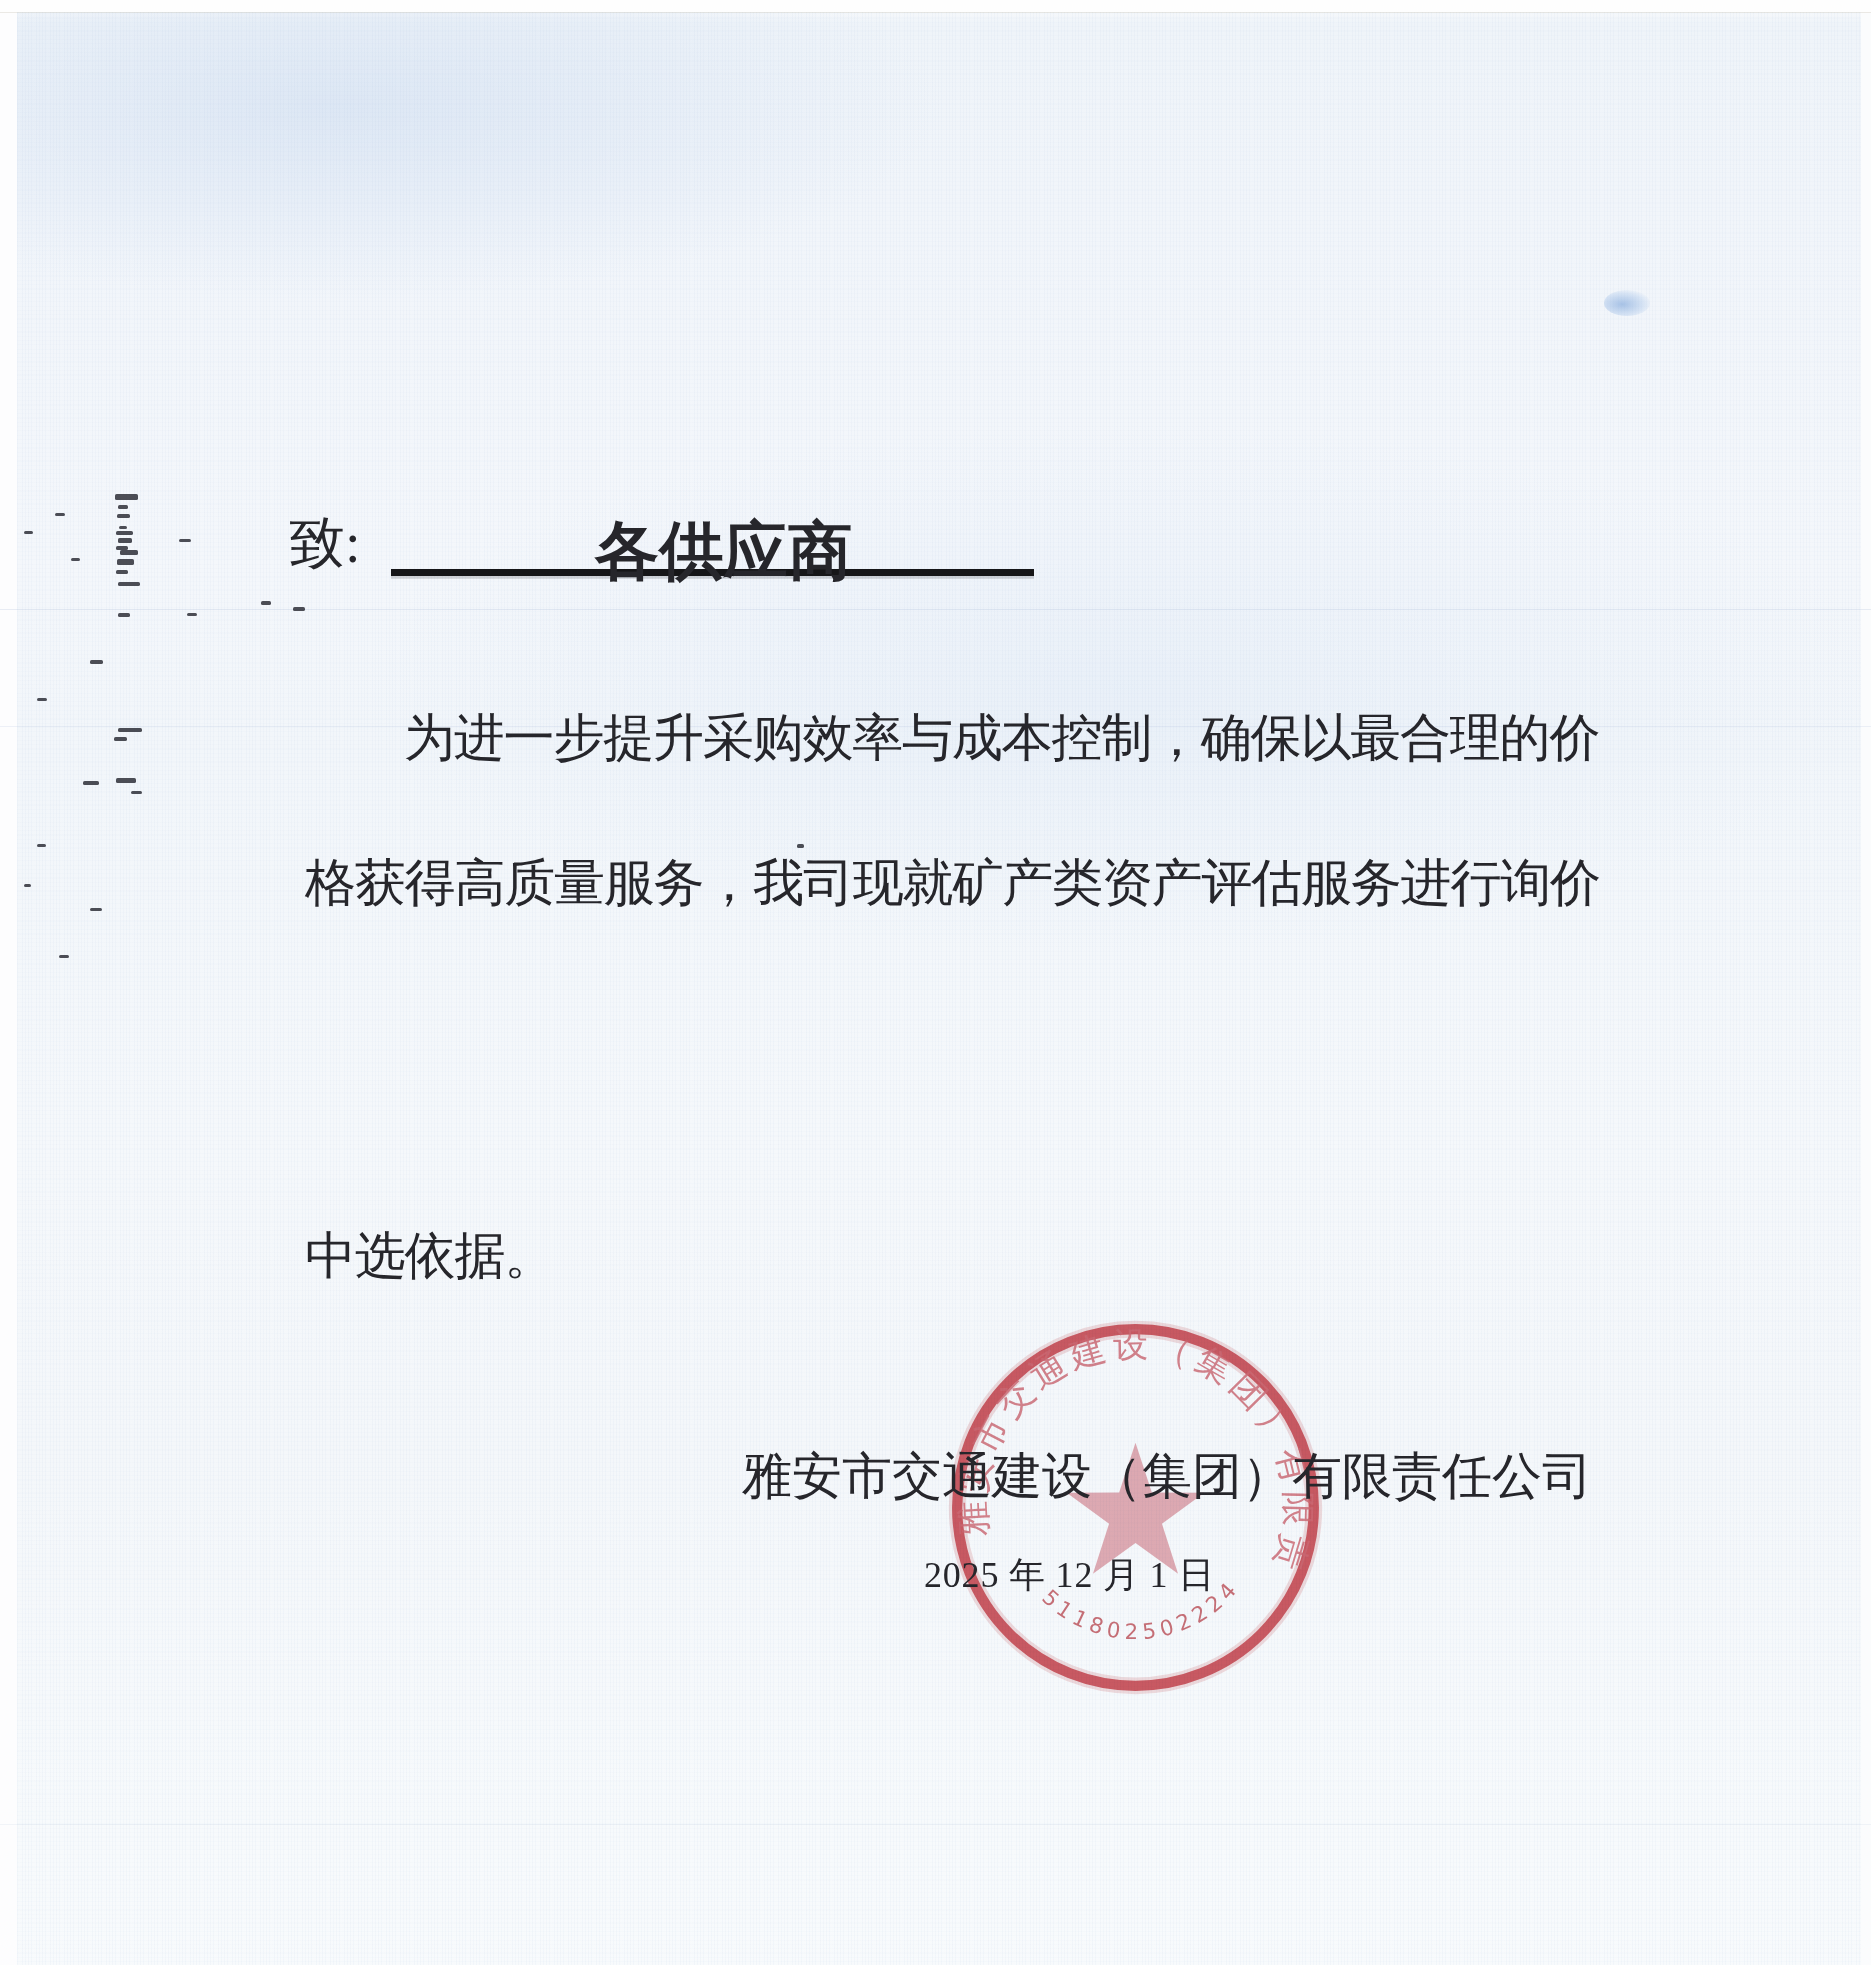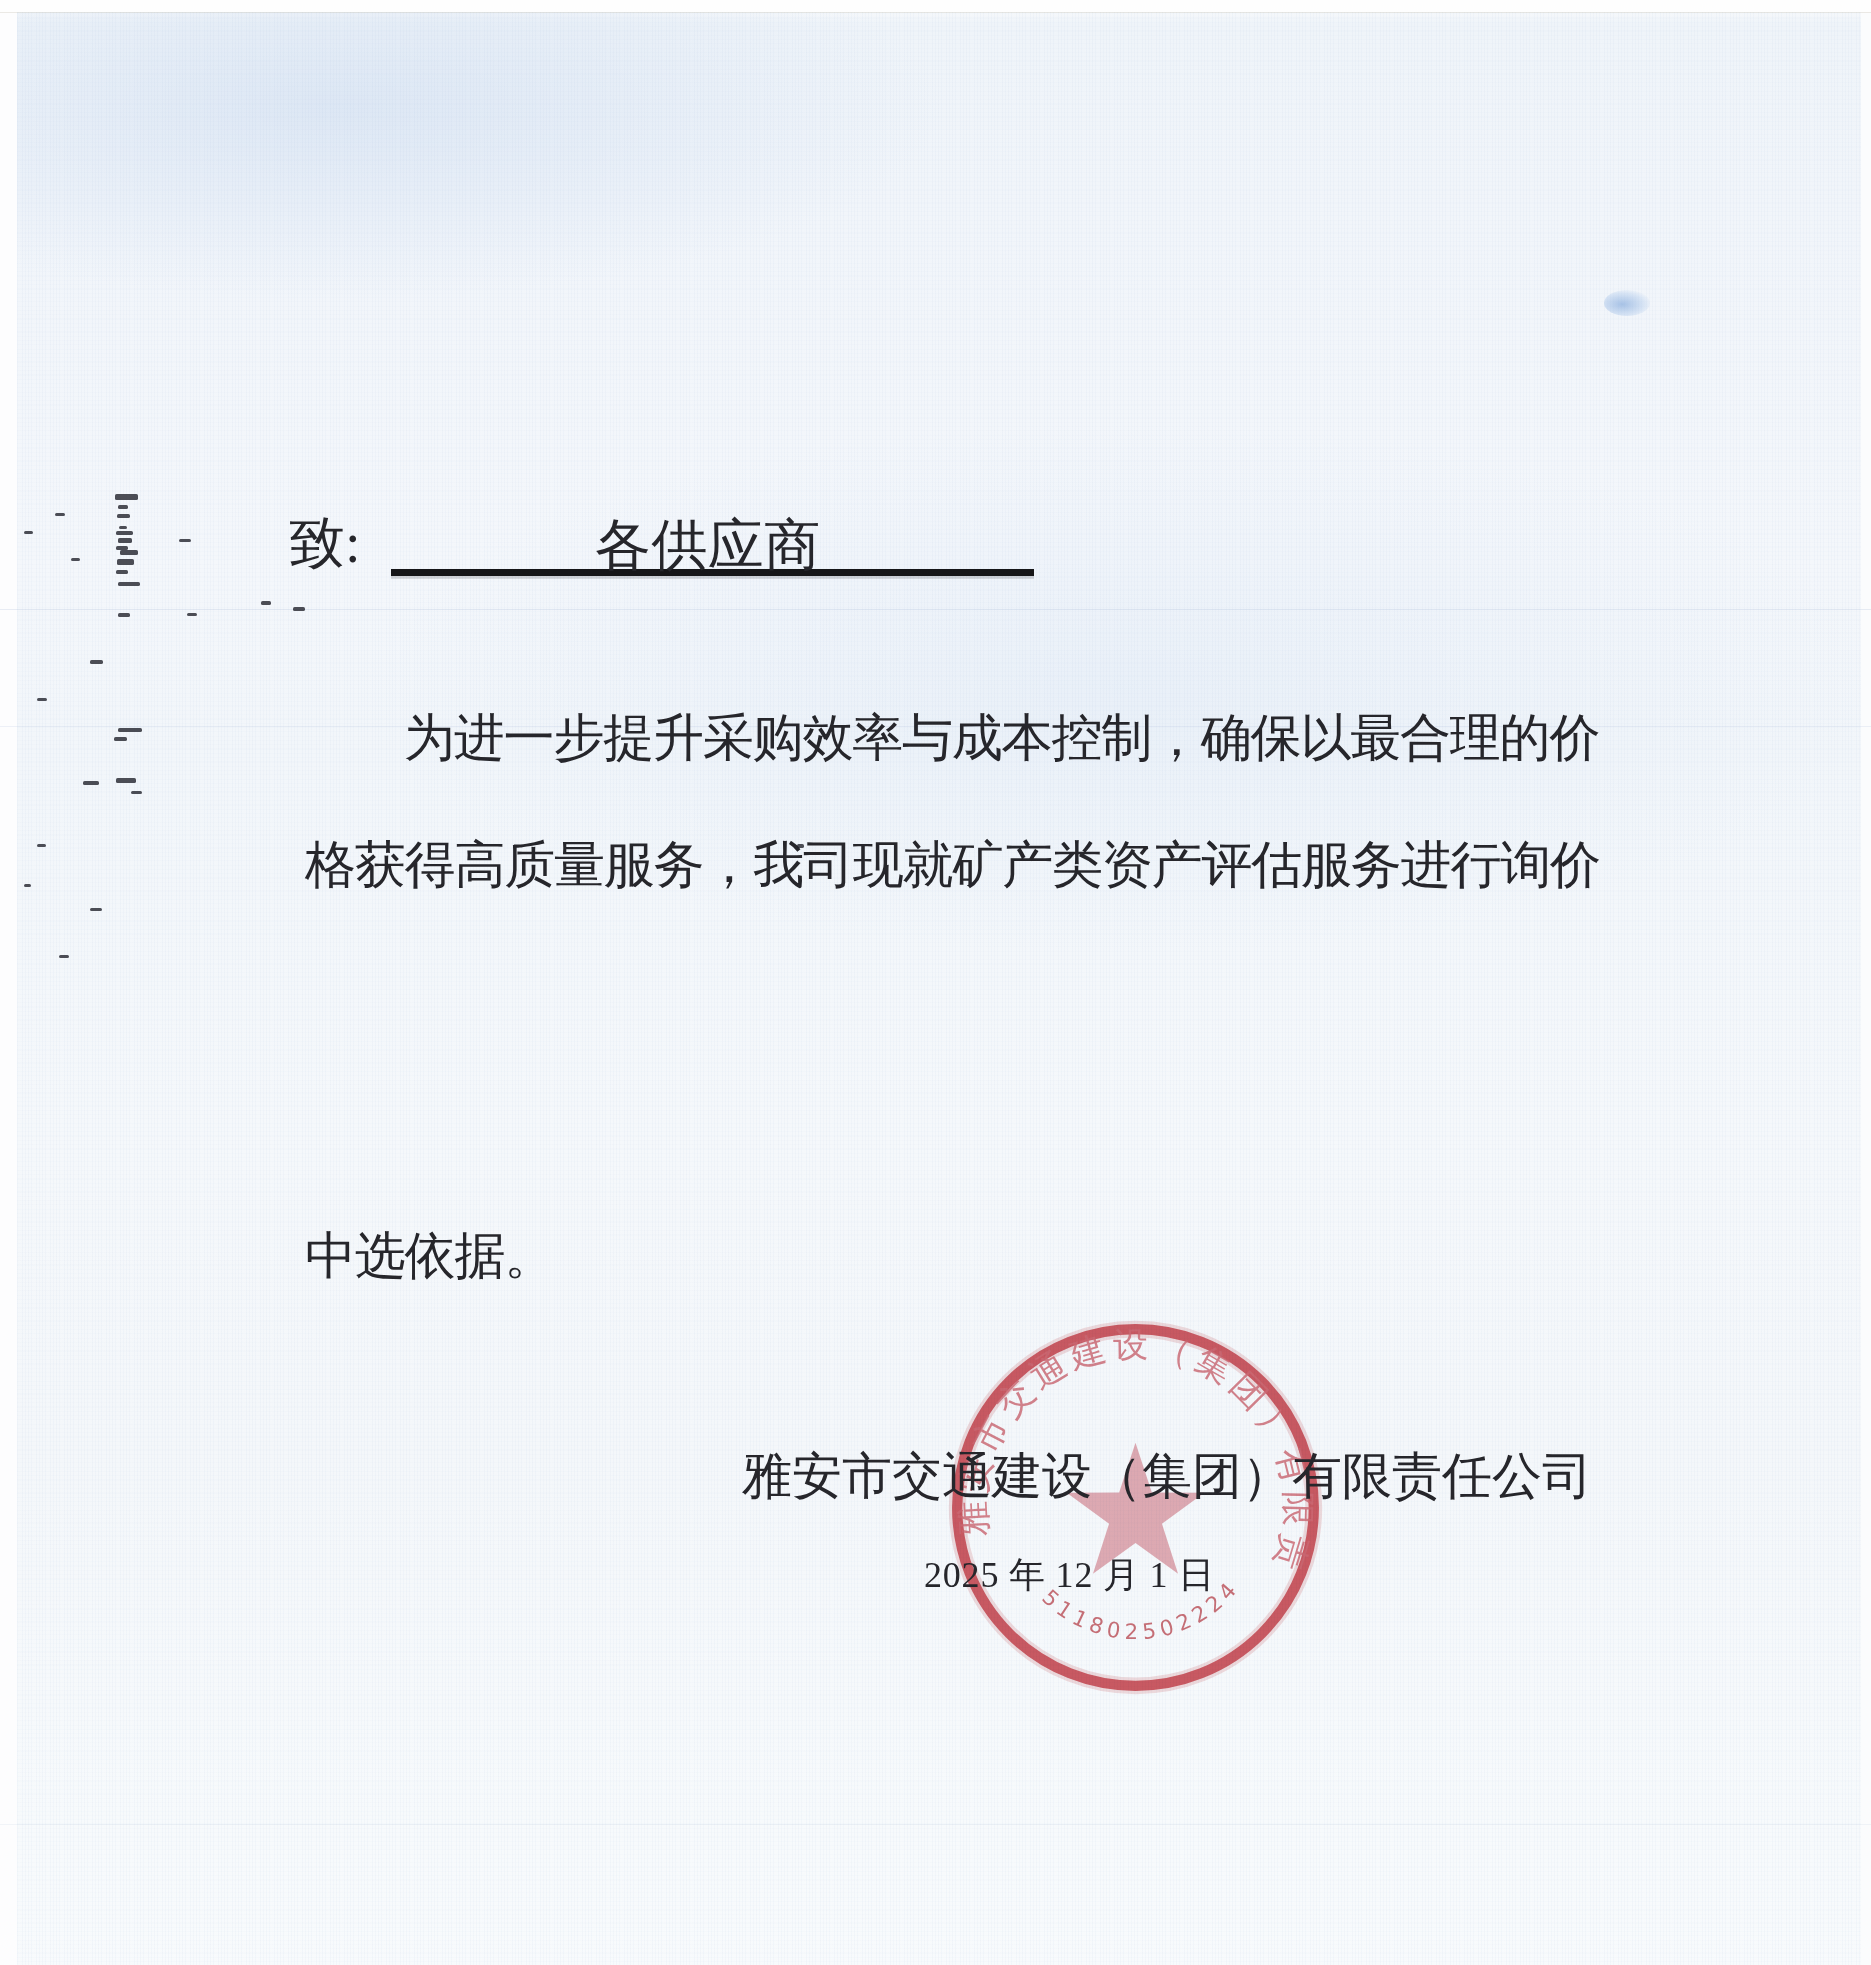--- a/index.html
+++ b/index.html
@@ -35,30 +35,30 @@
   .ink{color:#26262b;z-index:3;position:absolute;white-space:nowrap;}
 
   .doc-title{
     left:771px;top:215px;
     font-family:"DejaVu Sans","Liberation Sans",sans-serif;
     font-weight:bold;font-size:68px;letter-spacing:2.4px;
     color:#17171c;
     text-shadow:0 1.2px 0.8px rgba(23,23,28,.25);
   }
   .salutation-label{left:289px;top:506px;font-size:56px;}
-  .recipient-name{left:595px;top:508px;font-size:56px;letter-spacing:0.4px;}
+  .recipient-name{left:595px;top:508px;font-size:64px;letter-spacing:0.4px;font-weight:bold;}
   .recipient-underline{
     position:absolute;z-index:3;
     left:391px;top:569px;width:643px;height:6.7px;
     background:#161618;
     box-shadow:0 2.8px 0 rgba(25,25,28,.16);
   }
   .body-line{font-size:51px;letter-spacing:-1.2px;margin:0;}
   .bl1{left:404px;top:704px;}
-  .bl2{left:305px; top:831px;font-family:Liberation Serif, serif;}
+  .bl2{left:305px; top:849px;font-family:Liberation Serif, serif;}
   .bl3{left:305px; top:963px;}
   .bl4{left:305px; top:1093px;}
   .bl5{left:305px; top:1222px;}
   .attachment-line{left:391px;top:1351px;font-size:51px;letter-spacing:2.4px;}
   .company-line{left:742px;top:1443px;font-size:50px;letter-spacing:0;}
   .date-line{left:924px;top:1551px;font-size:36px;letter-spacing:0.8px;}
 
   .seal{
     position:absolute;z-index:2;
     left:945px;top:1317px;width:381px;height:381px;

